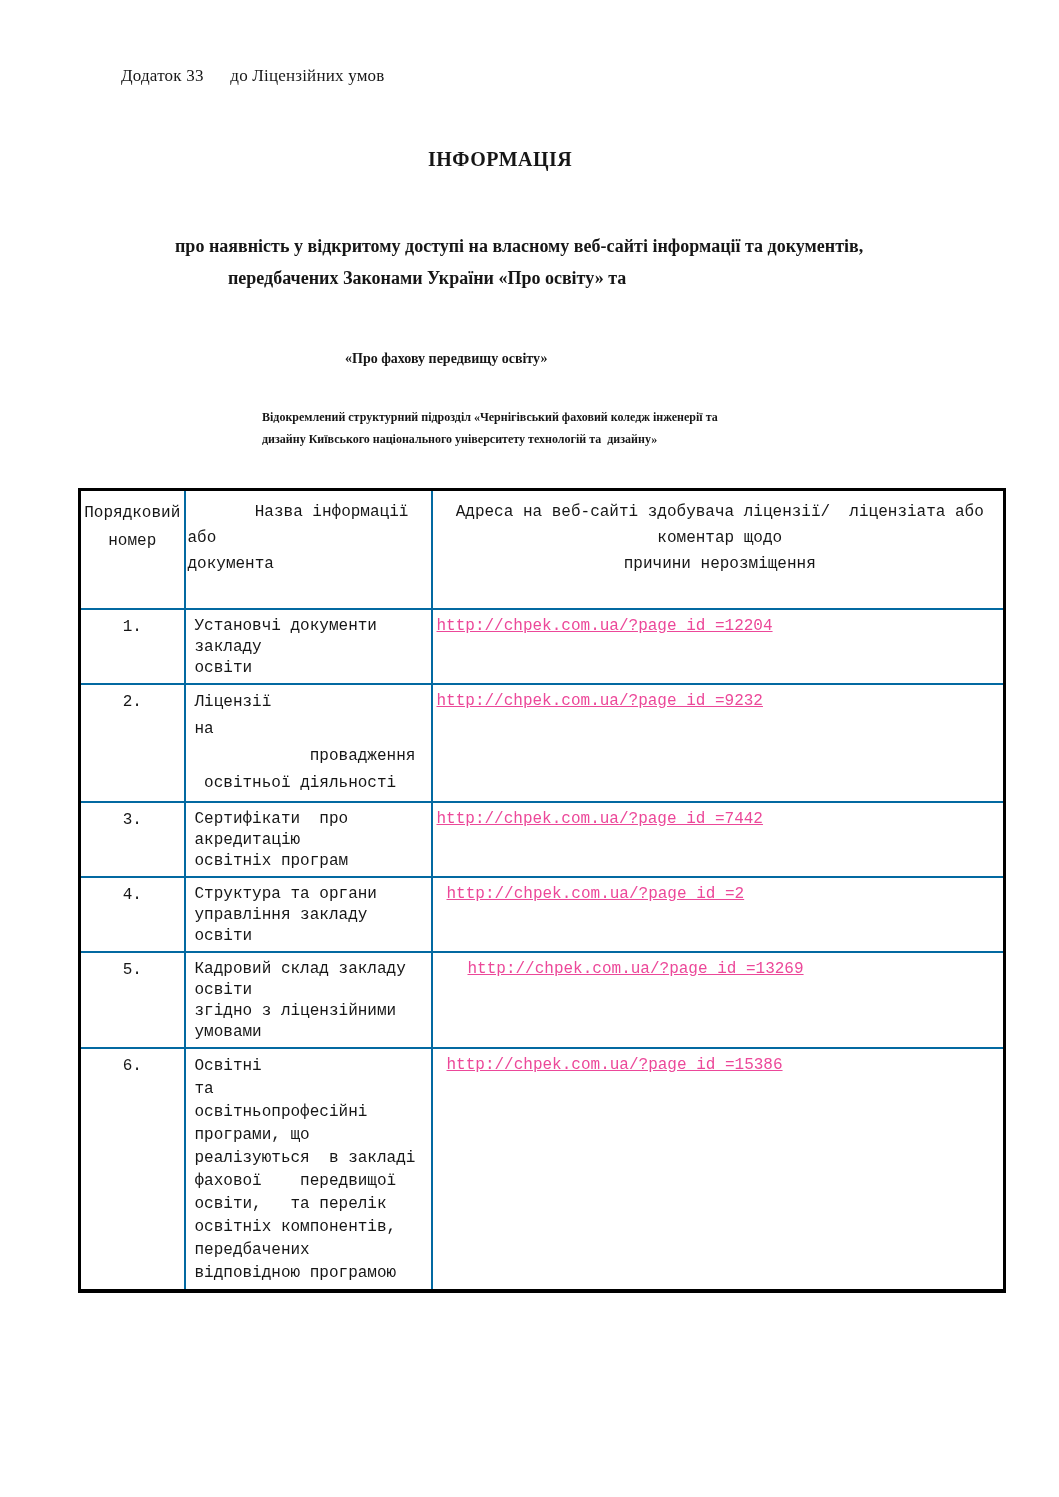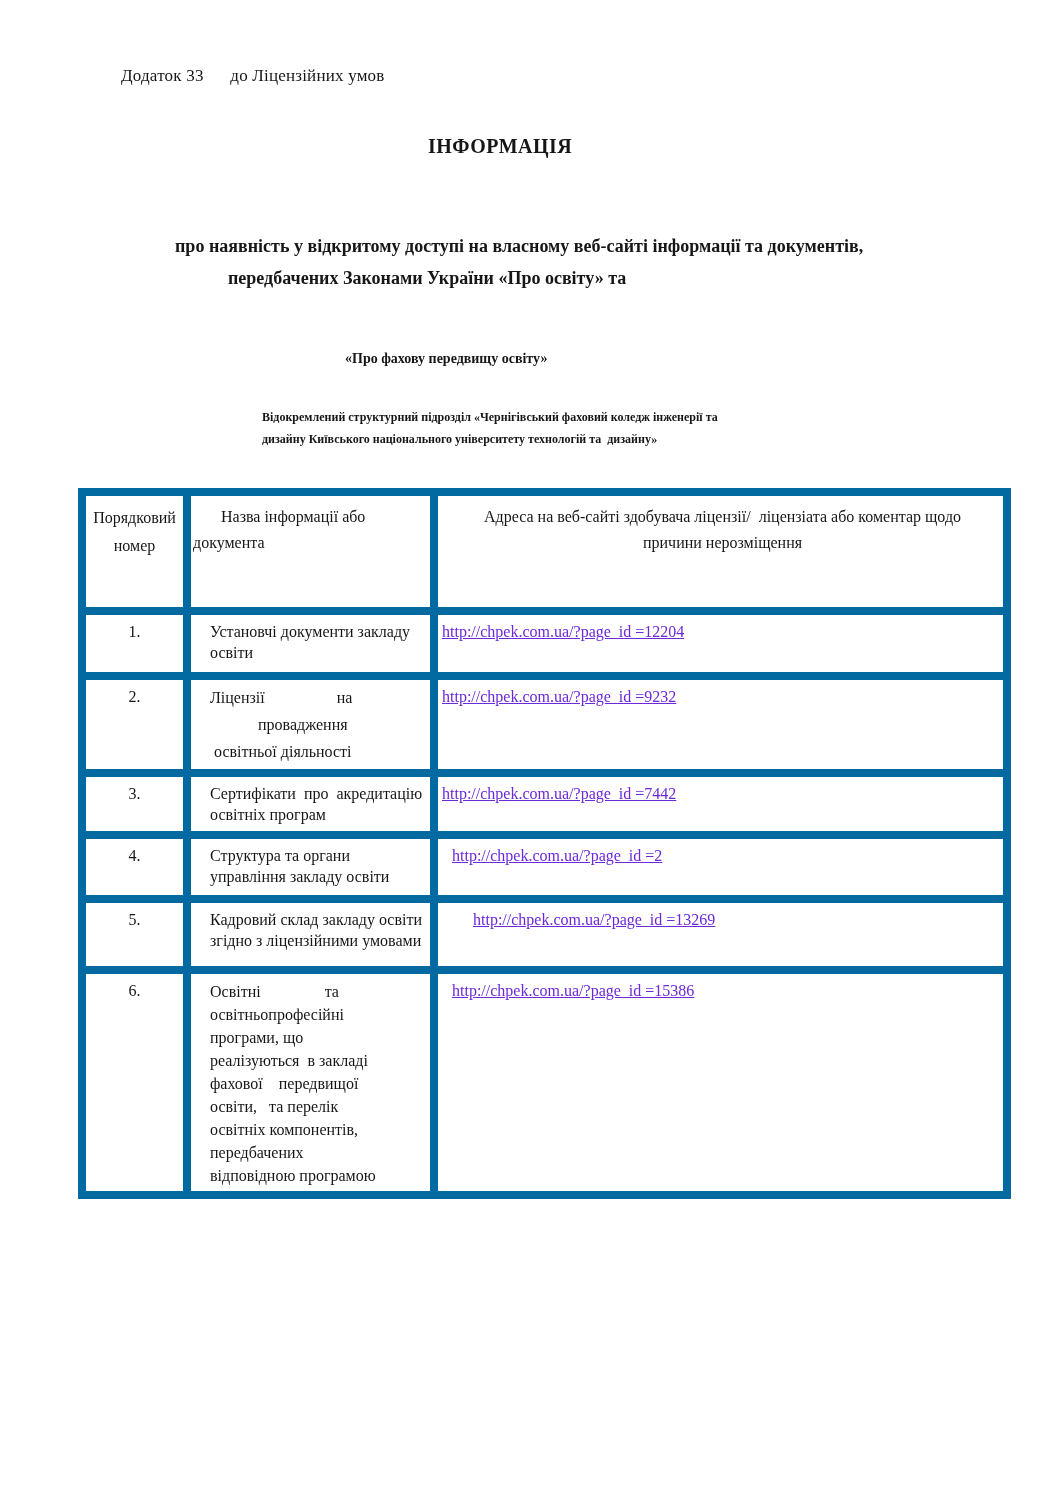--- a/index.html
+++ b/index.html
@@ -17,21 +17,21 @@
     overflow: hidden;
   }
   .abs { position: absolute; white-space: pre-wrap; }
 
   .doc-note {
     left: 121px; top: 66px;
     font-size: 17px;
     letter-spacing: 0.2px;
   }
   .doc-title {
-    left: 428px; top: 135px;
+    left: 428px; top: 148px;
     font-size: 20px;
     font-weight: bold;
     letter-spacing: 0.5px;
   }
   .sub1 {
     left: 175px; top: 236px;
     font-size: 18px;
     font-weight: bold;
   }
   .sub2 {
@@ -55,52 +55,53 @@
   table.info-table {
     position: absolute;
     left: 78px; top: 488px;
     width: 925px;
     border-collapse: collapse;
     table-layout: fixed;
     border: 3px solid #000;
     border-bottom-width: 4px;
   }
   .info-table th, .info-table td {
-    border: 8px solid #0369a1;
+    border: 2px solid #0369a1;
     vertical-align: top;
     font-size: 16px;
     font-weight: normal;
     white-space: pre-wrap;
     overflow: hidden;
+    font-family: Liberation Mono, monospace;
   }
   .info-table thead tr { height: 119px; }
   .info-table th { padding-top: 8px; line-height: 28px; }
   th.h-num  { text-align: center; }
   th.h-name { text-align: left; padding-left: 2px; line-height: 26px; }
   th.h-addr { text-align: center; padding-left: 6px; padding-right: 2px; line-height: 26px; }
 
   td.num-cell  { text-align: center; padding-top: 8px; }
-  td.name-cell { padding: 6px 4px 4px 19px; line-height: 21px; }
+  td.name-cell { padding: 6px 4px 4px 9px; line-height: 21px; }
   td.url-cell  { padding: 6px 2px 4px 4px; line-height: 21px; }
 
   tbody tr:nth-child(1) { height: 65px; }
   tbody tr:nth-child(2) { height: 85px; }
   tbody tr:nth-child(3) { height: 62px; }
   tbody tr:nth-child(4) { height: 64px; }
   tbody tr:nth-child(5) { height: 71px; }
   tbody tr:nth-child(6) { height: 215px; }
 
   tbody tr:nth-child(2) td.name-cell { line-height: 27px; padding-top: 4px; margin-left: 7px; }
   tbody tr:nth-child(6) td.name-cell { line-height: 23px; }
   tbody tr:nth-child(4) td.url-cell,
   tbody tr:nth-child(6) td.url-cell { padding-left: 14px; }
   tbody tr:nth-child(5) td.url-cell { padding-left: 35px; }
 
   a.site-link {
-    color: #6d28d9;
+    color: #ec4899;
     text-decoration: underline;
     cursor: pointer;
     text-align: right;
   }
 </style>
 </head>
 <body>
 
 <div class="page">
 

